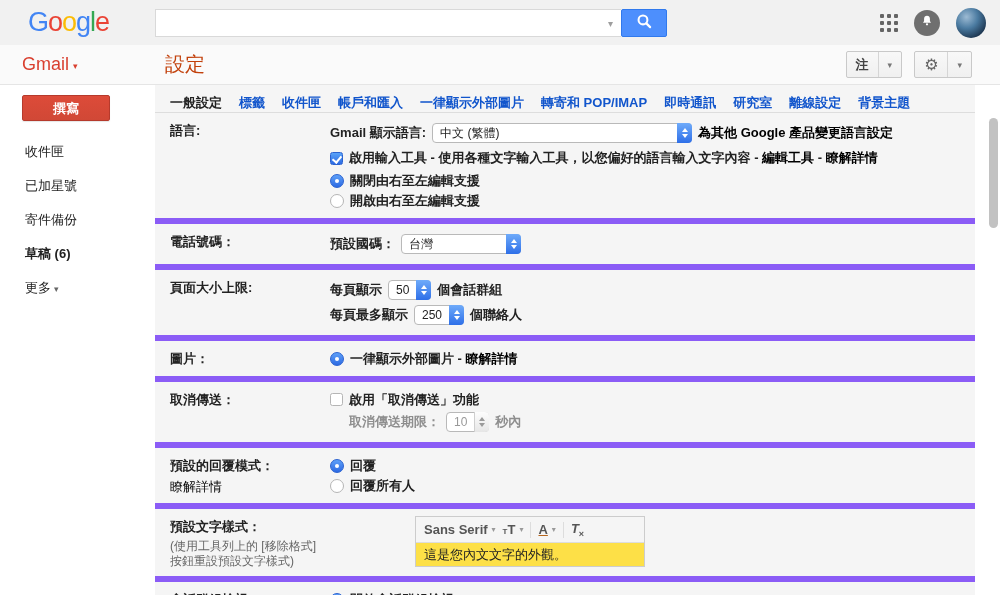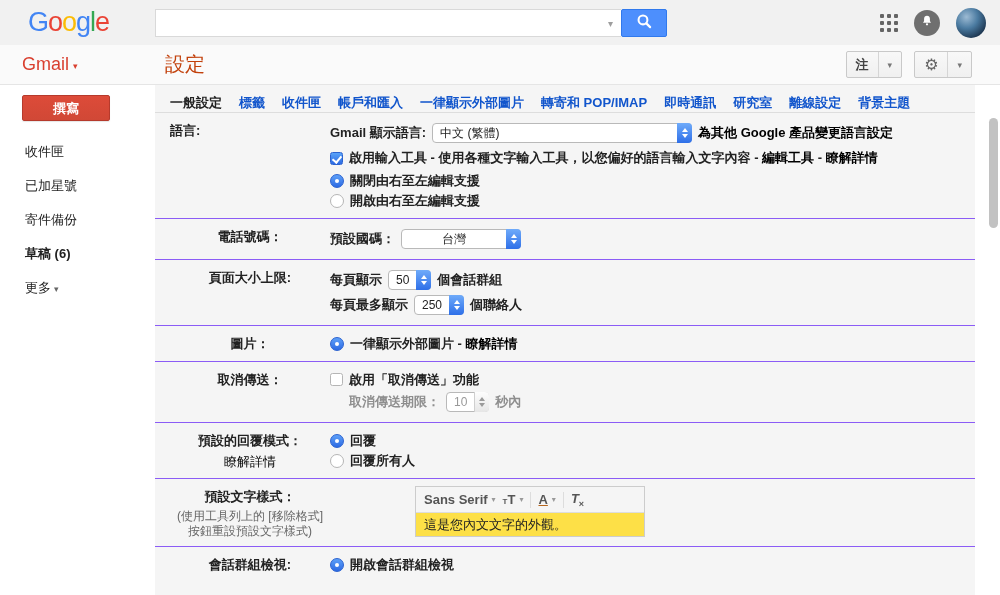--- a/index.html
+++ b/index.html
@@ -48,21 +48,21 @@
   .nav-item.bold { font-weight:bold; }
   .nav-item .arr { font-size:9px; color:#666; margin-left:3px; }
 
   .main { width:820px; background:#f5f5f5; flex:none; }
   .tabbar { padding:9px 0 0 15px; border-bottom:1px solid #ddd; height:28px; display:flex; gap:17px; white-space:nowrap; }
   .tab { font-weight:bold; color:#15c; cursor:pointer; font-size:13px; }
   .tab.active { color:#222; cursor:default; }
 
   
   .srow { display:flex; padding:7px 0 7px 15px; }
-  .srow + .srow { border-top:1px solid #8b5cf6;text-align:center; }
+  .srow + .srow { border-top:6px solid #8b5cf6; }
   .col-label { width:160px; flex:none; padding-top:2px; }
   .col-label .lbl { font-weight:bold; }
   .col-label .note { font-size:12px; color:#666; line-height:15px; margin-top:3px; font-weight:normal; }
   .col-label a { display:inline-block; margin-top:3px; }
   .col-ctrl { flex:1; }
   a { color:#000000; text-decoration:none; cursor:pointer; }
   .ctrl-line { display:flex; align-items:center; gap:6px; min-height:19px; margin:1px 0; font-weight:bold; }
   .ctrl-line.tall { min-height:24px; }
   .muted { color:#8e8e8e; }
 

